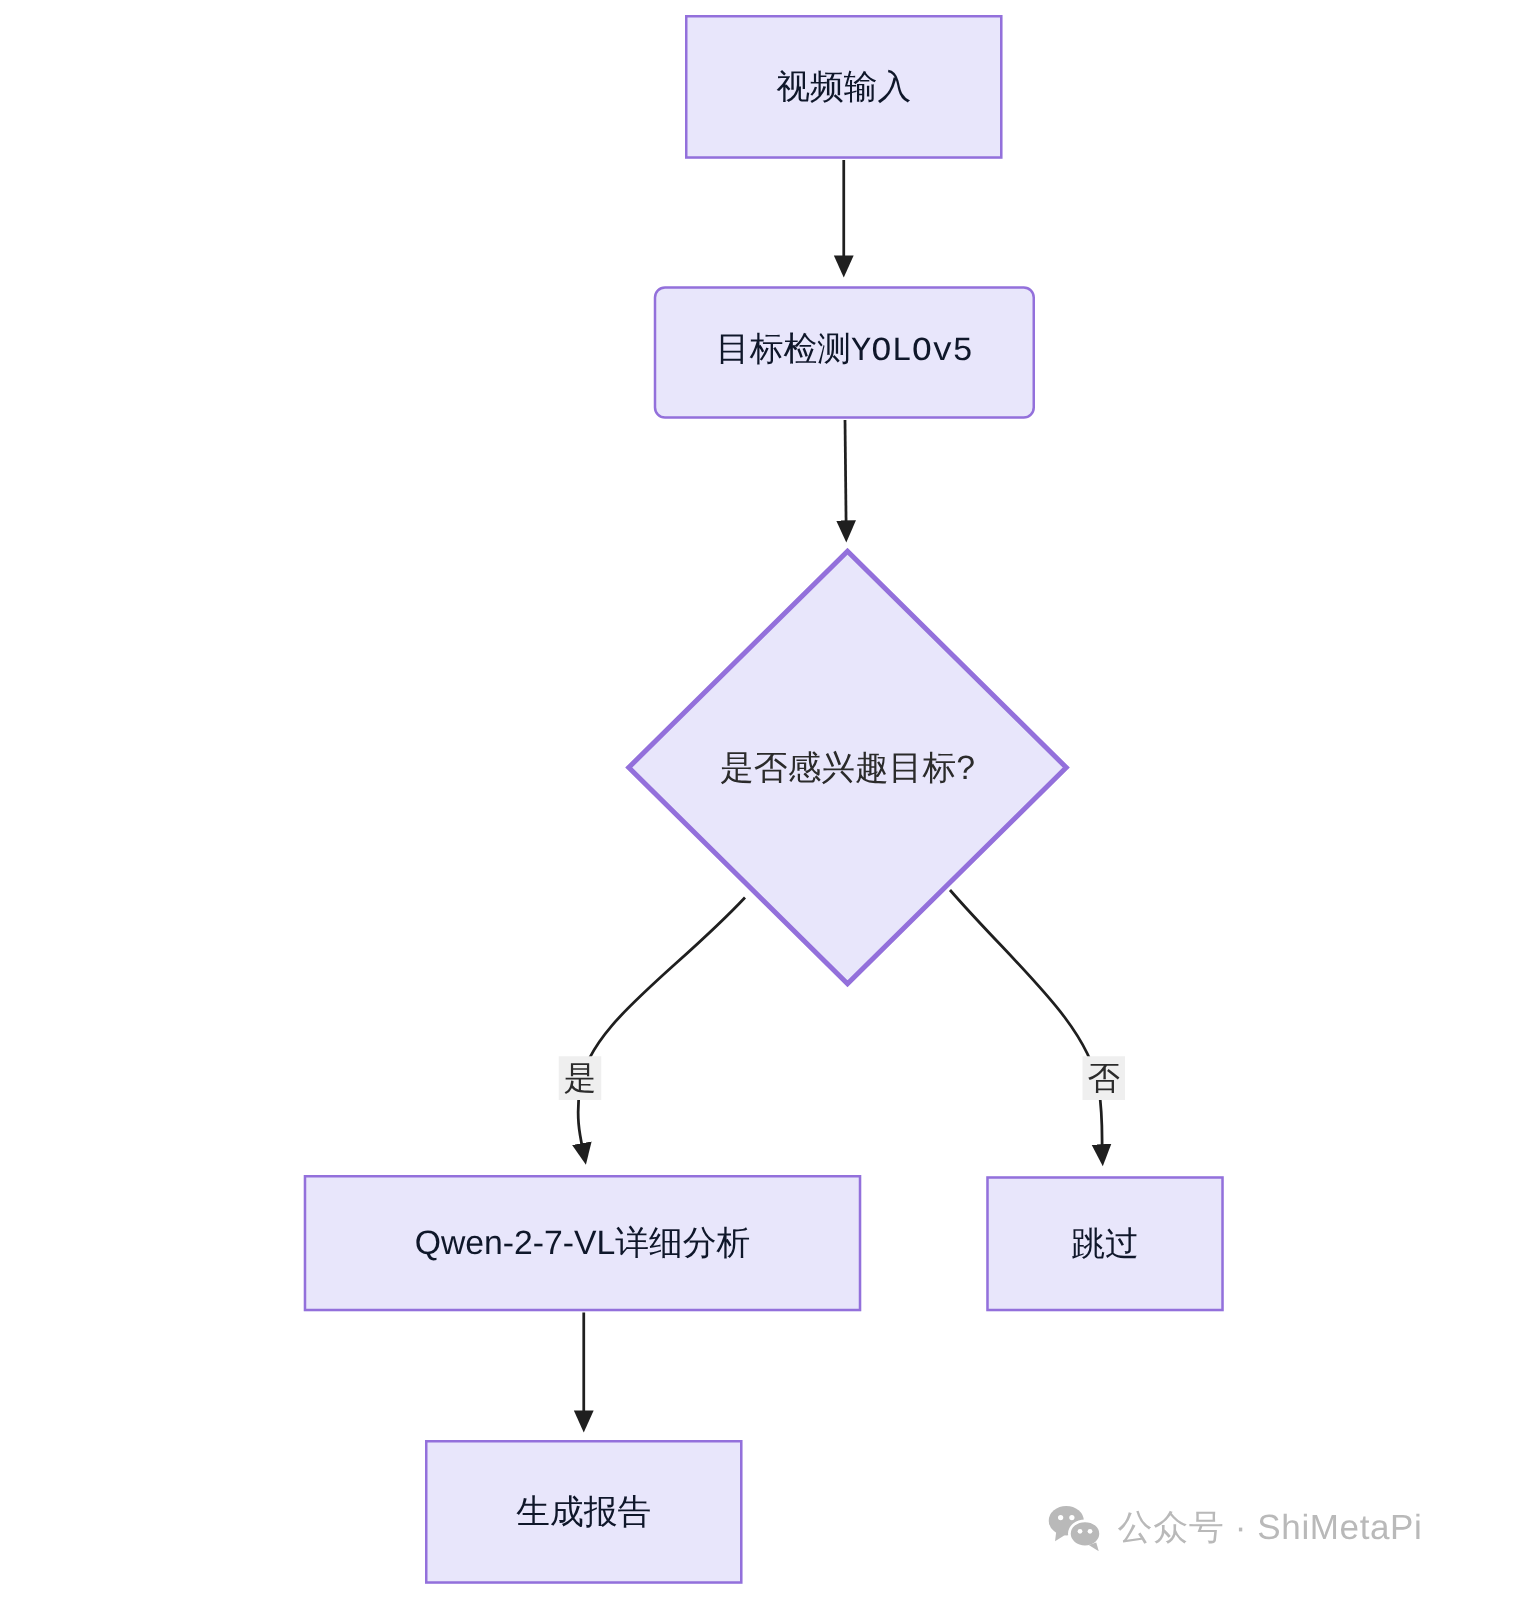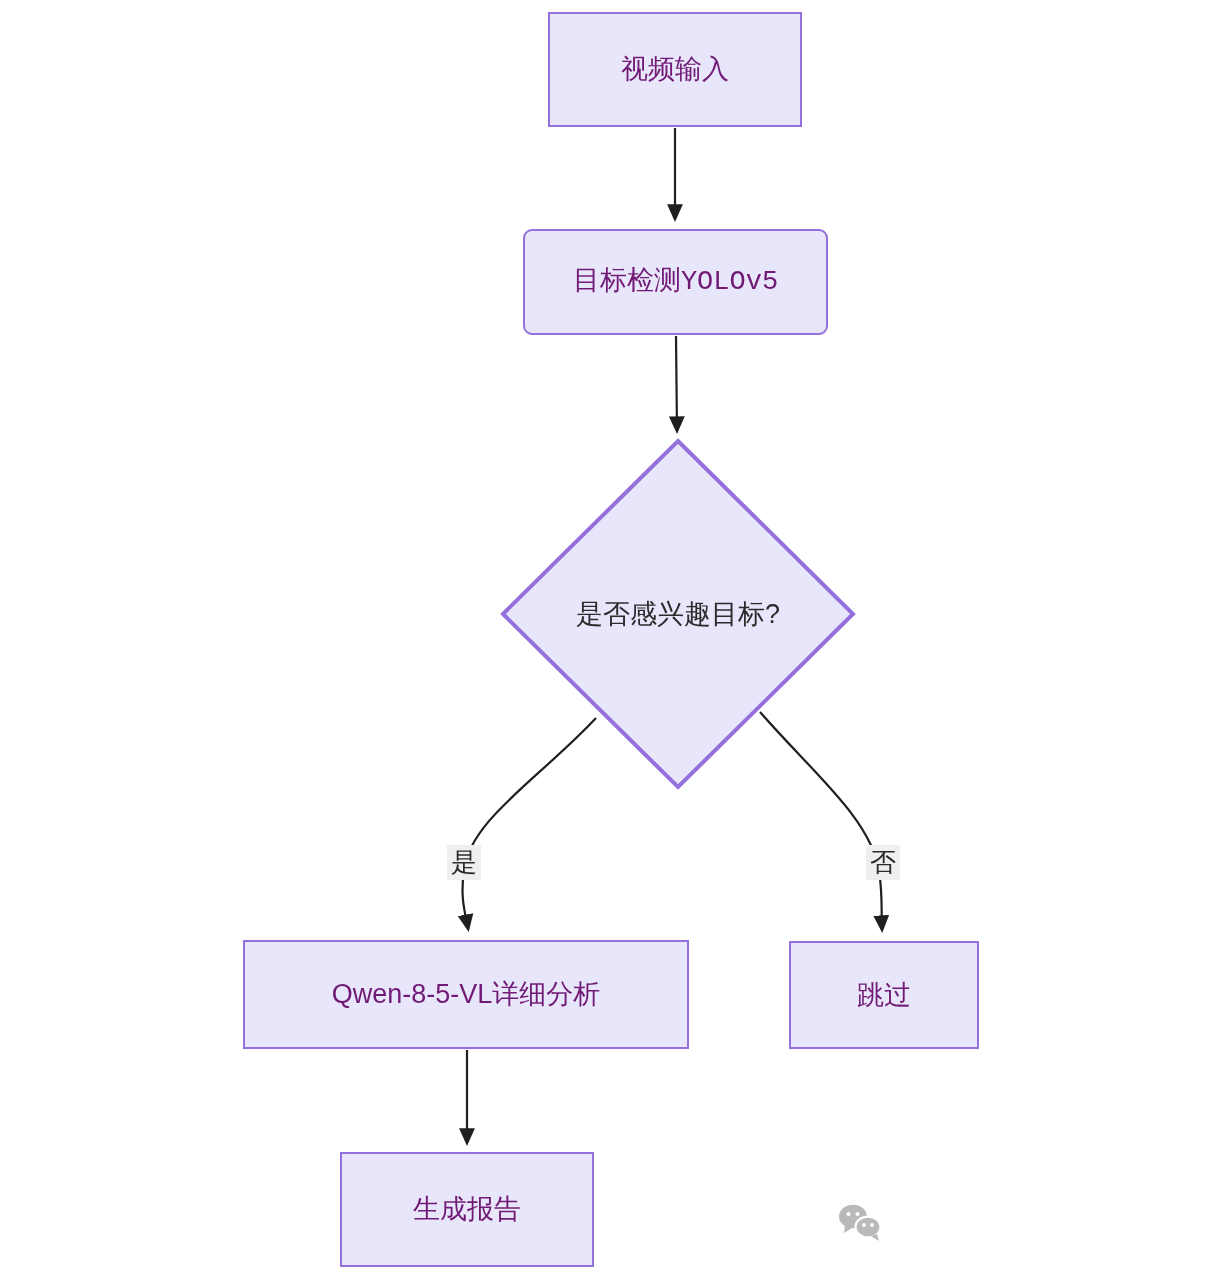--- a/index.html
+++ b/index.html
@@ -25,21 +25,21 @@
 
   
   .node {
     position: absolute;
     box-sizing: border-box;
     background: #e8e6fb;
     border: 2px solid #9370db;
     display: flex;
     align-items: center;
     justify-content: center;
-    color: #701a75;
+    color: #0f172a;
     font-size: 27px;
     line-height: 1.2;
     white-space: nowrap;
   }
   .node.rounded { border-radius: 9px; font-family: Liberation Mono, monospace; }
 
   .node-label {
     display: block;
     pointer-events: none;
   }
@@ -136,21 +136,21 @@
 </div>
 
 <div id="node-decision">
   <svg class="diamond-shape" viewBox="0 0 356 352" xmlns="http://www.w3.org/2000/svg" preserveAspectRatio="none">
     <polygon points="178,3 353,176 178,349 3,176" fill="#e8e6fb" stroke="#9370db" stroke-width="4"></polygon>
   </svg>
   <div class="diamond-text">是否感兴趣目标?</div>
 </div>
 
 <div class="node" id="node-qwen-analysis">
-  <span class="node-label">Qwen-8-5-VL详细分析</span>
+  <span class="node-label">Qwen-2-7-VL详细分析</span>
 </div>
 
 <div class="node" id="node-skip">
   <span class="node-label">跳过</span>
 </div>
 
 <div class="node" id="node-report">
   <span class="node-label">生成报告</span>
 </div>
 
@@ -162,13 +162,14 @@
   <svg width="44" height="38" viewBox="0 0 44 38" xmlns="http://www.w3.org/2000/svg">
     <ellipse cx="15" cy="13.5" rx="14" ry="11.8" fill="#b9b9b9"></ellipse>
     <polygon points="7,22 6,30 14,25" fill="#b9b9b9"></polygon>
     <circle cx="10.5" cy="11" r="2.1" fill="#ffffff"></circle>
     <circle cx="19.5" cy="11" r="2.1" fill="#ffffff"></circle>
     <ellipse cx="30" cy="24" rx="12.5" ry="10.4" fill="#b9b9b9" stroke="#ffffff" stroke-width="2.2"></ellipse>
     <polygon points="39,31 41,38 33,33" fill="#b9b9b9"></polygon>
     <circle cx="26" cy="22" r="1.9" fill="#ffffff"></circle>
     <circle cx="34" cy="22" r="1.9" fill="#ffffff"></circle>
   </svg>
+  <span class="wm-text">公众号 · ShiMetaPi</span>
 </div>
 
 </body></html>

